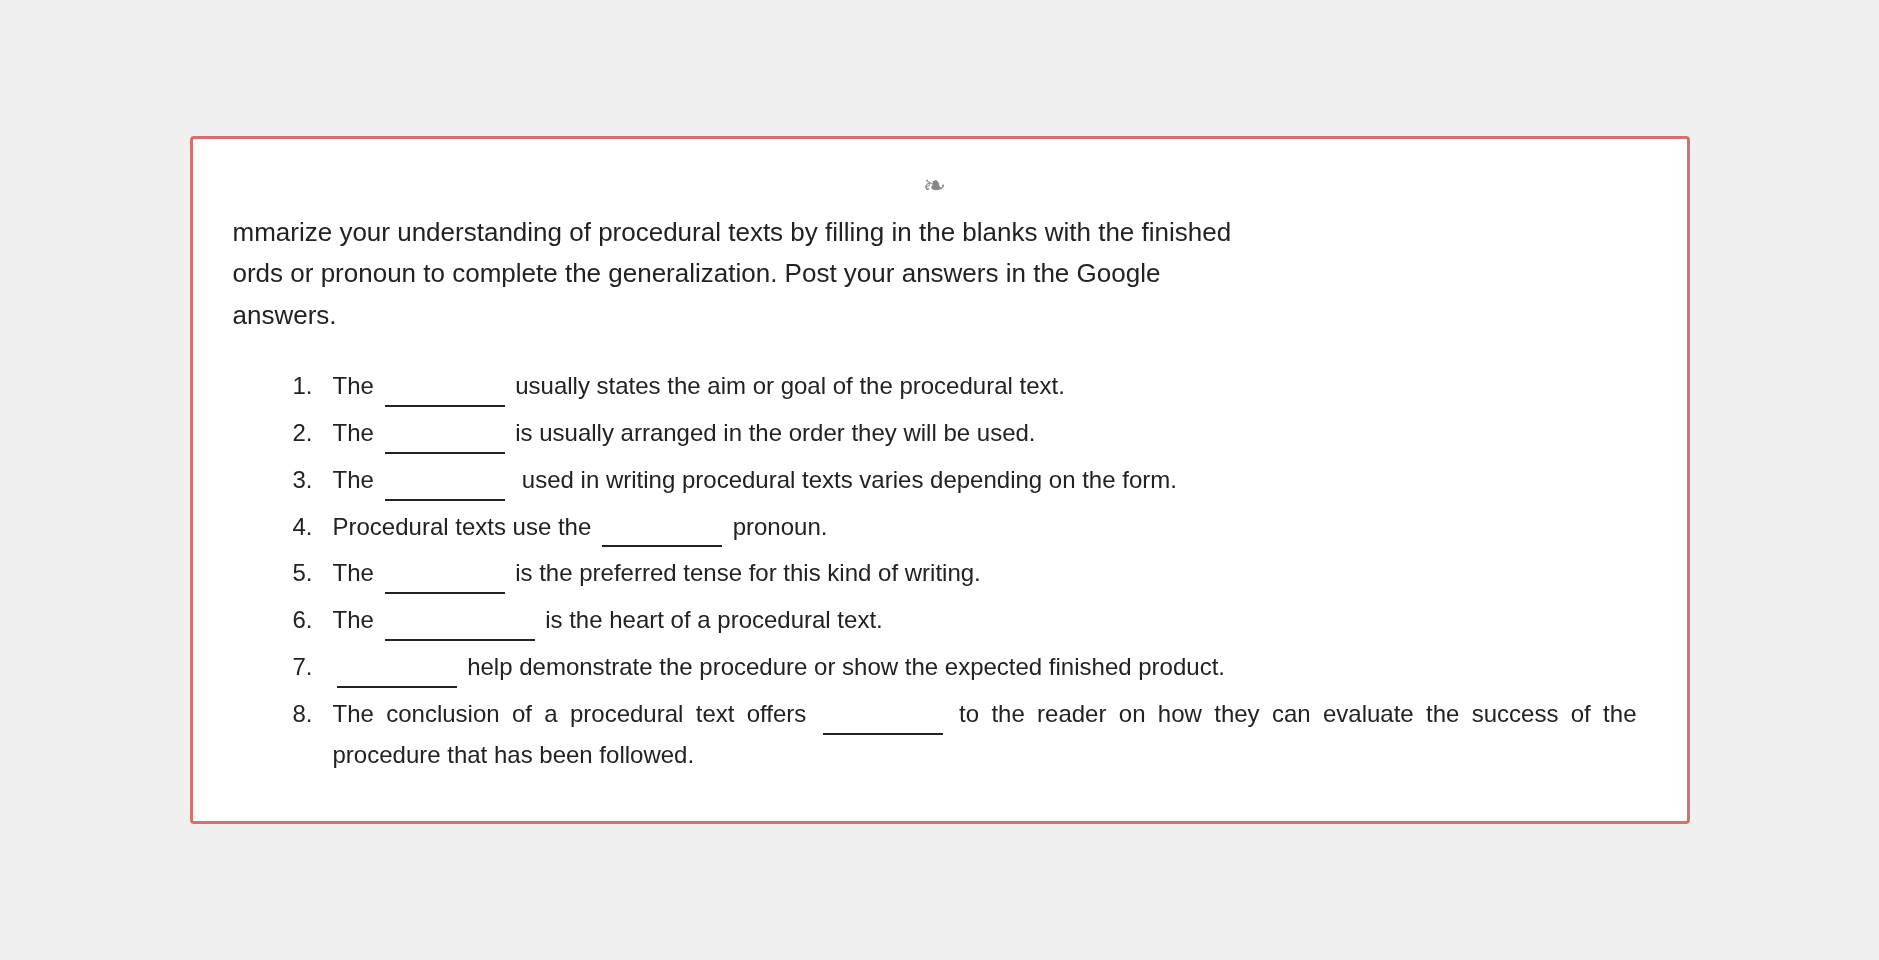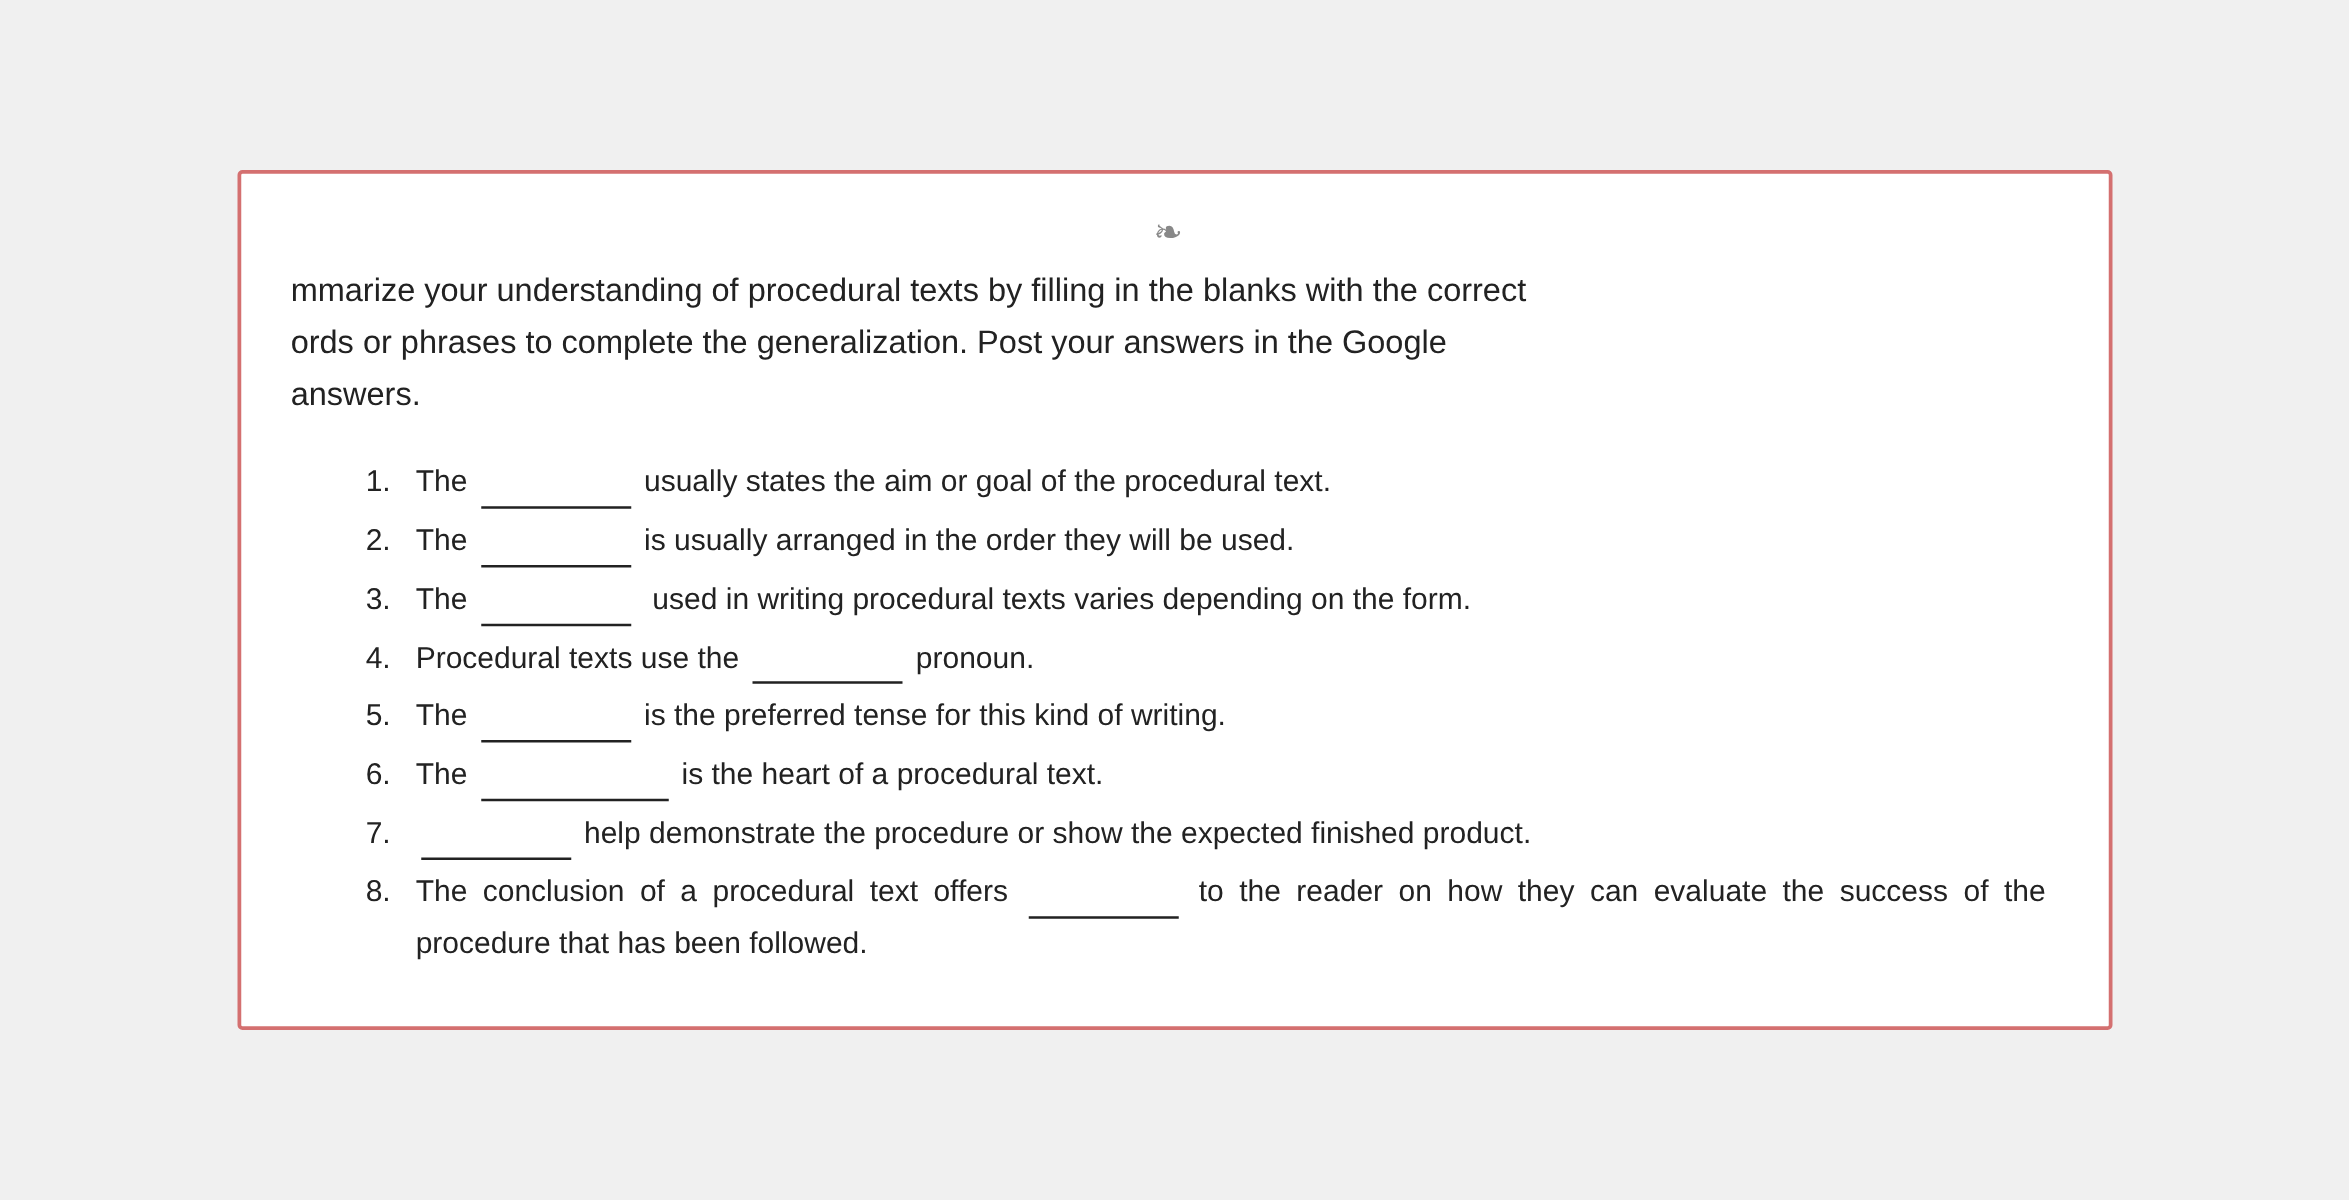--- a/index.html
+++ b/index.html
@@ -92,22 +92,22 @@
   </style>
 </head>
 <body>
 
 <div class="page-container">
   <div class="content-card">
 
     <div class="decorative-top">❧</div>
 
     <div class="intro-text">
-      <span>mmarize your understanding of procedural texts by filling in the blanks with the correct</span><br>
-      <span>ords or phrases to complete the generalization. Post your answers in the Google</span><br>
+      <span>mmarize your understanding of procedural texts by filling in the blanks with the finished</span><br>
+      <span>ords or pronoun to complete the generalization. Post your answers in the Google</span><br>
       <span>answers.</span>
     </div>
 
     <ol class="questions-list">
 
       <li class="question-item">
         <span class="question-number">1.</span>
         <span class="question-content">
           The <span class="blank"></span> usually states the aim or goal of the procedural text.
         </span>

